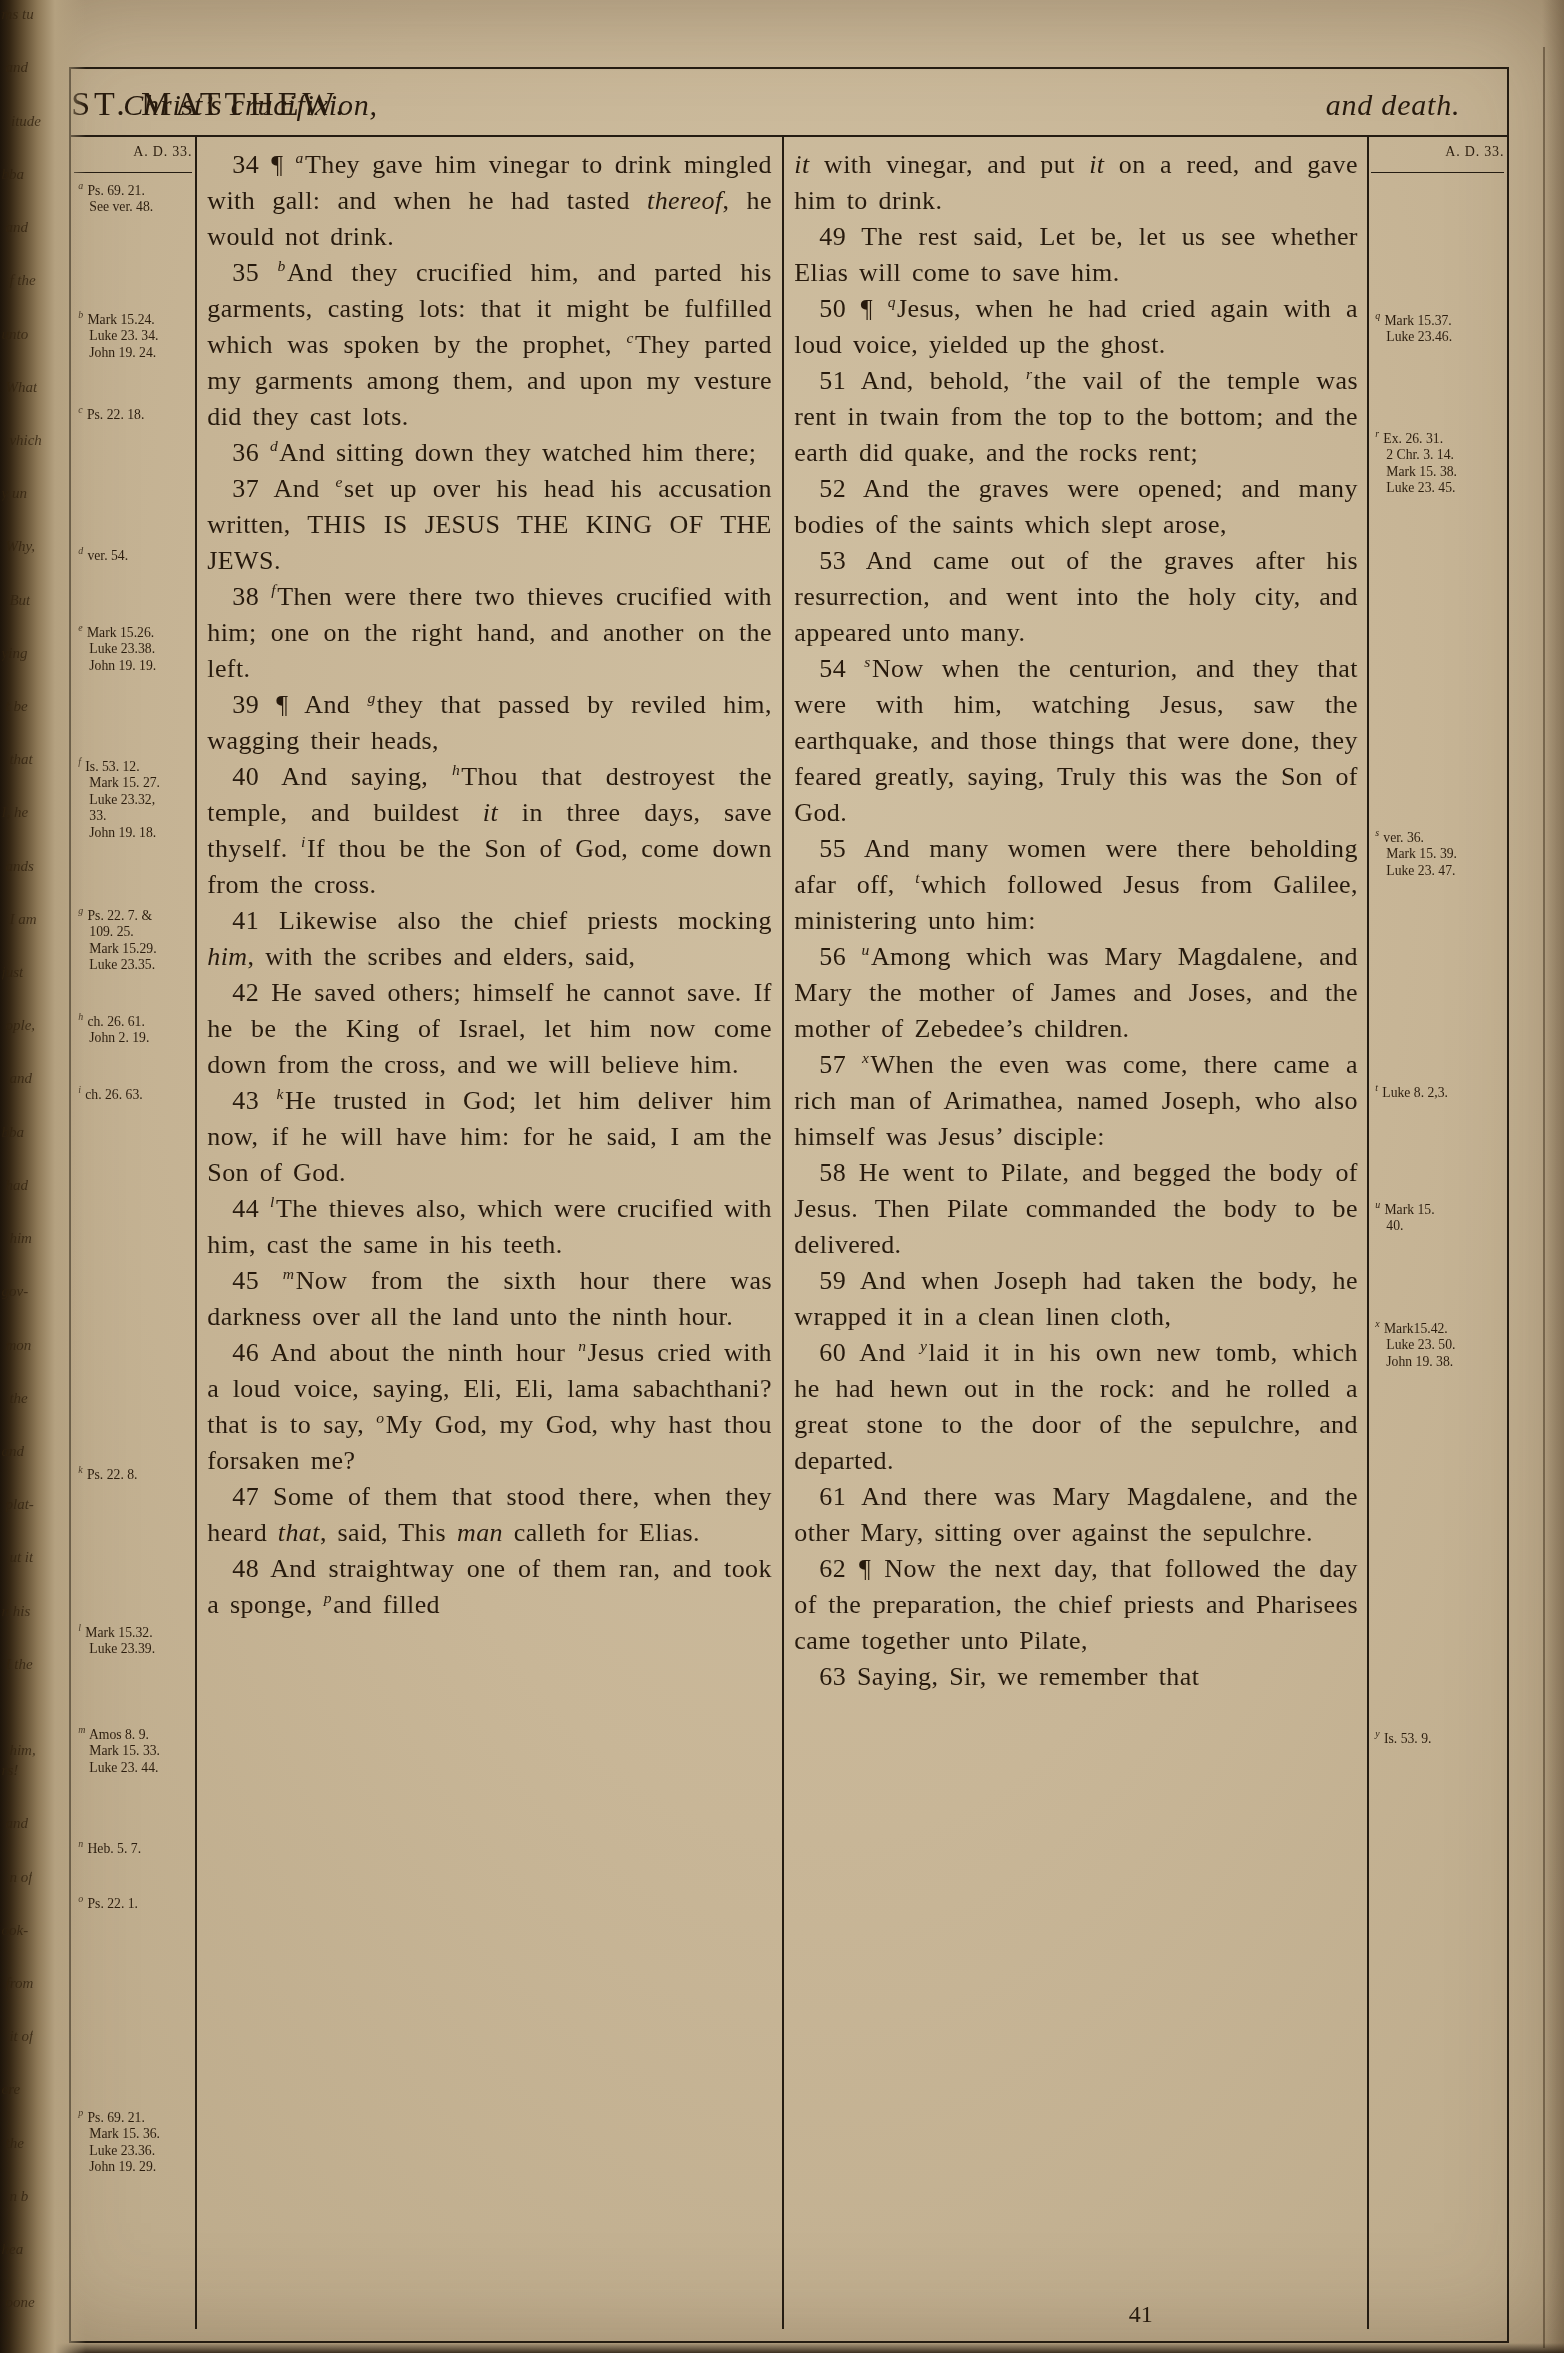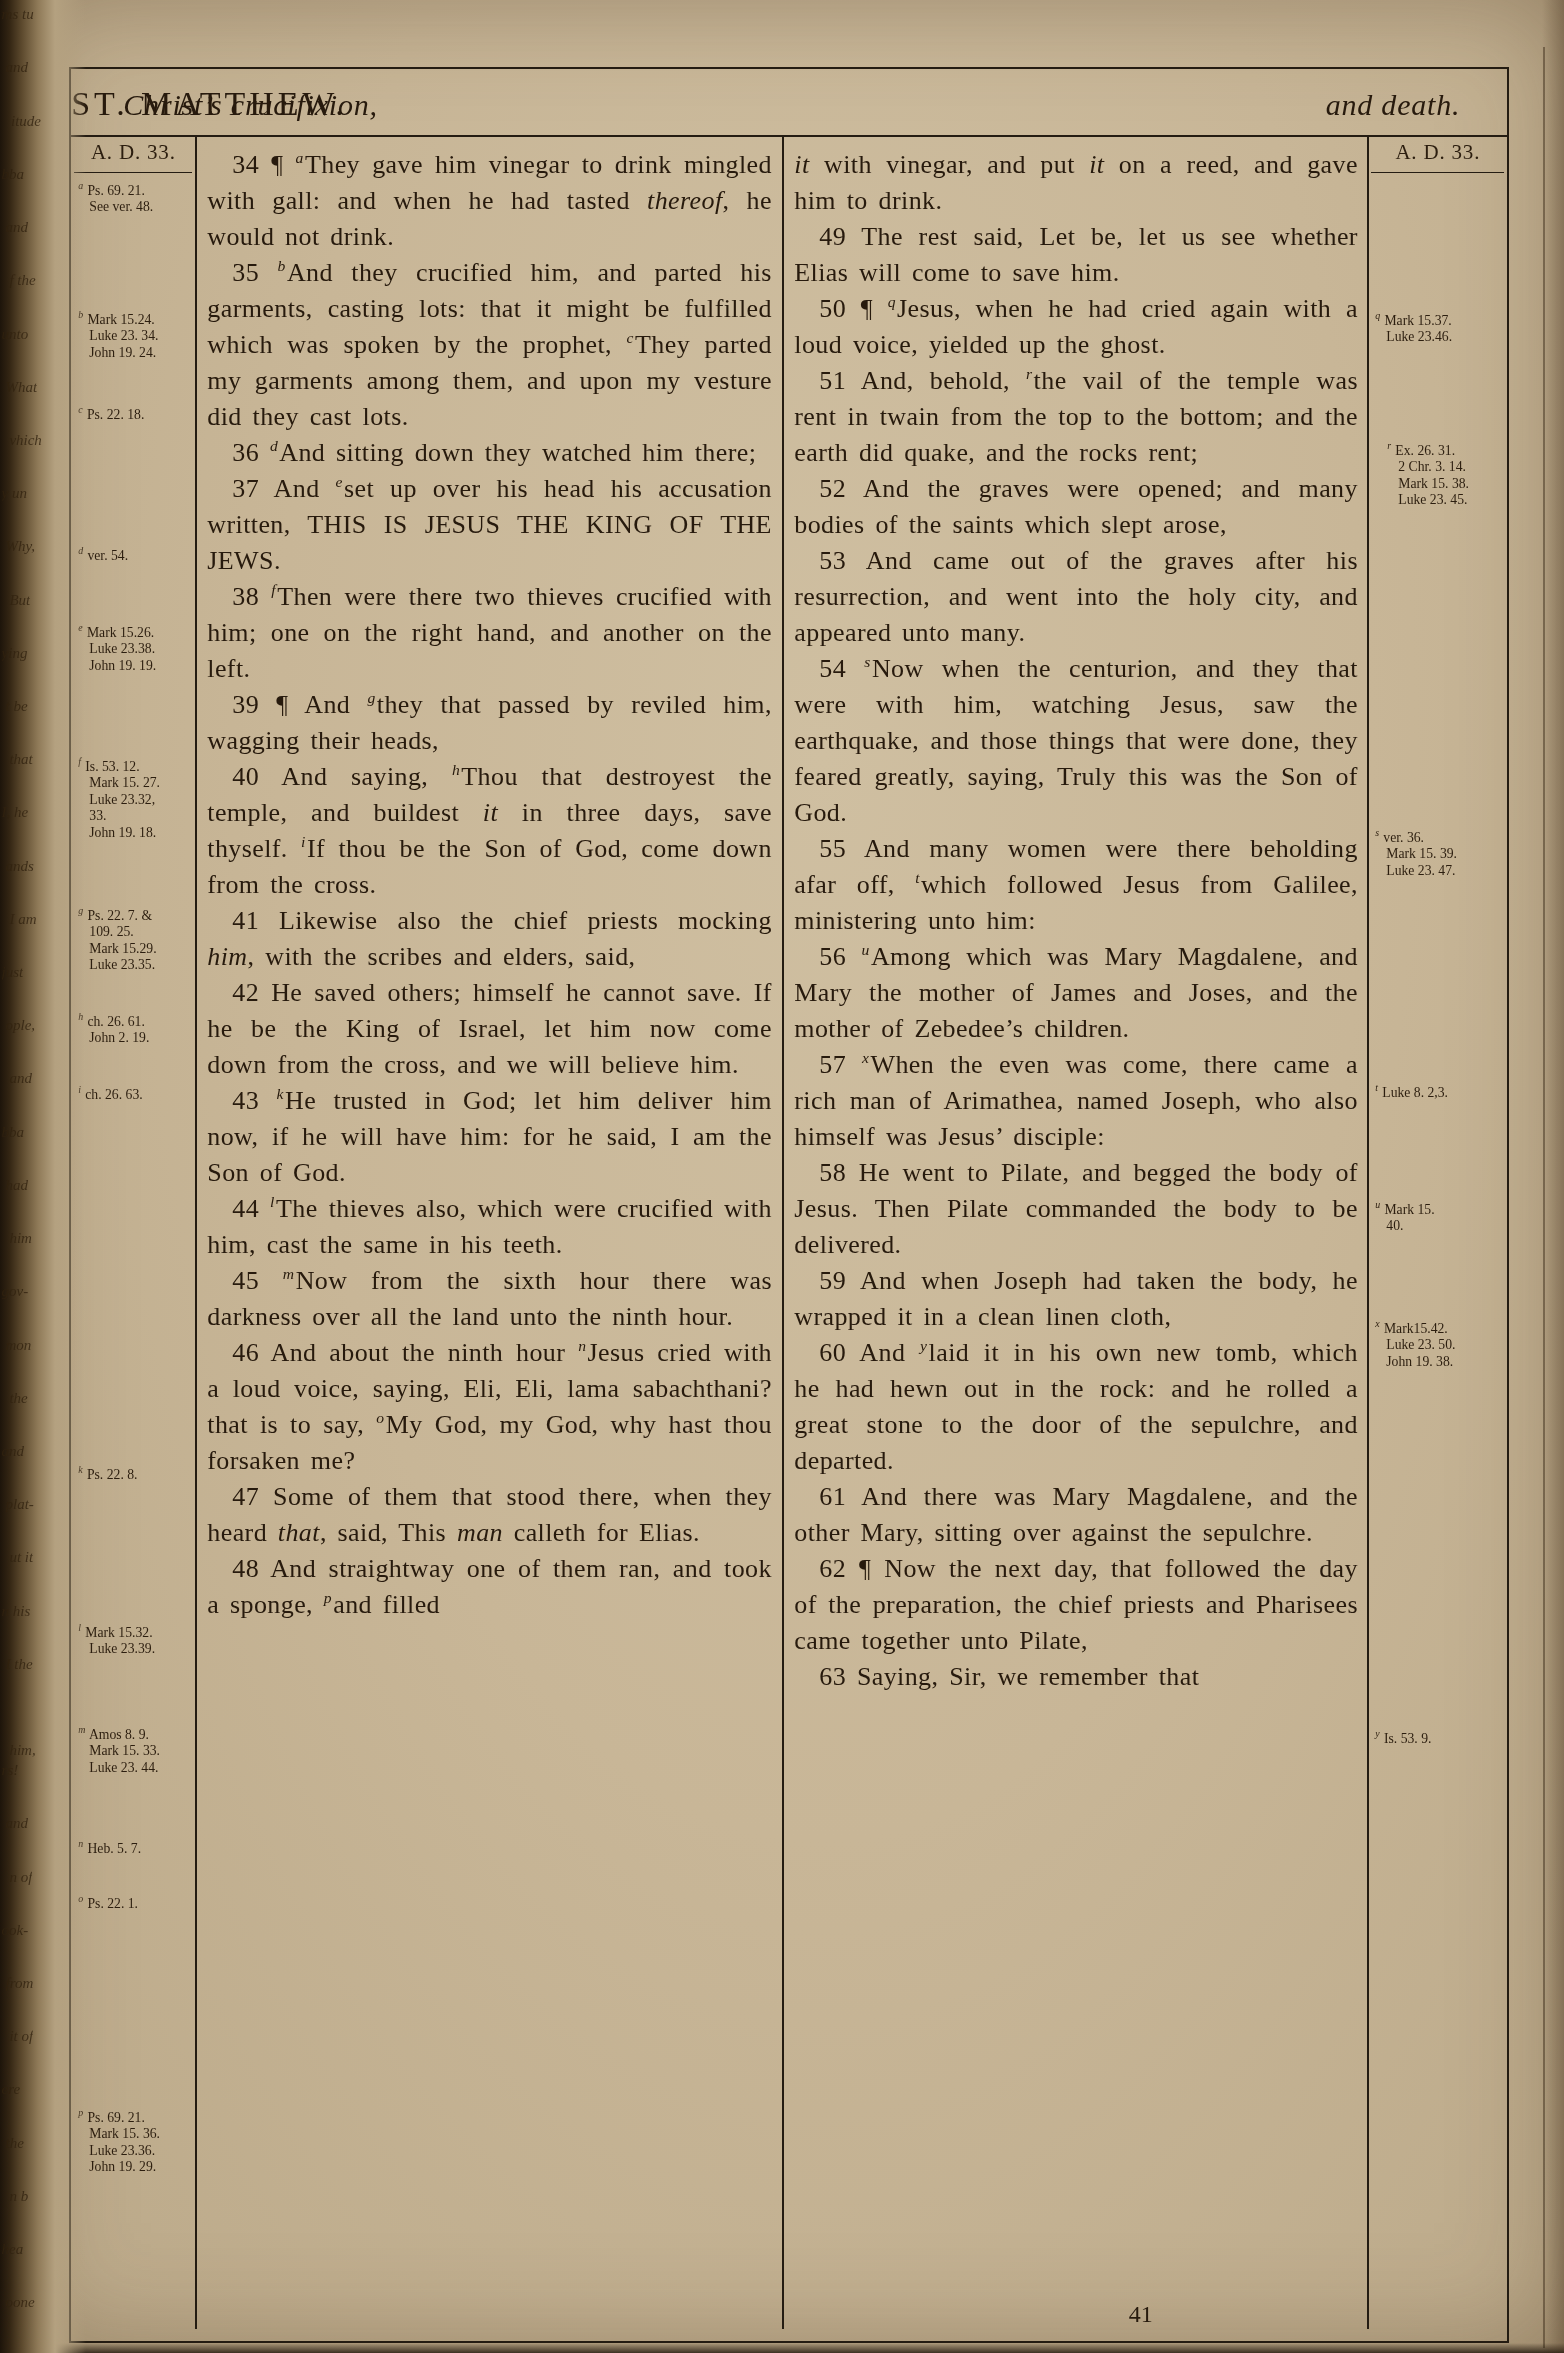--- a/index.html
+++ b/index.html
@@ -90,22 +90,22 @@
   }
 
   
   .mcol{
     position:absolute;top:66px;bottom:12.5px;
     font-size:13.7px;line-height:16.4px;color:#2c1e0f;
   }
   .mcol.left{left:0;width:124px;}
   .mcol.right{left:1297px;right:0;}
   .ad{
-    position:absolute;top:9.4px;left:3.1px;right:3.1px;text-align:center;
-    font-size:21px;letter-spacing:0.8px;
+    position:absolute;top:9.4px;left:3.1px;right:3.1px;text-align:right;
+    font-size:14px;letter-spacing:0.8px;
     padding-bottom:11px;border-bottom:1.6px solid var(--rule);
   }
   .mref{
     position:absolute;left:7px;right:2.3px;
     padding-left:11px;text-indent:-11px;
   }
   .mref .xr{font-size:.72em;margin-right:0.8px;}
 
   .pageno{
     position:absolute;left:1011px;top:2232px;width:117px;text-align:center;
@@ -184,21 +184,21 @@
         <p class="verse">59 And when Joseph had taken the body, he wrapped it in a clean linen cloth,</p>
         <p class="verse">60 And <sup class="xr">y</sup>laid it in his own new tomb, which he had hewn out in the rock: and he rolled a great stone to the door of the sepulchre, and departed.</p>
         <p class="verse">61 And there was Mary Magdalene, and the other Mary, sitting over against the sepulchre.</p>
         <p class="verse">62 ¶ Now the next day, that followed the day of the preparation, the chief priests and Pharisees came together unto Pilate,</p>
         <p class="verse">63 Saying, Sir, we remember that</p>
       </div>
 
     <div class="mcol right" id="right-refs">
       <div class="ad">A. D. 33.</div>
     <div class="mref" style="top: 178px;"><sup class="xr">q</sup> Mark 15.37.<br>Luke 23.46.</div>
-        <div class="mref" style="top: 308px; margin-left: 12px;"><sup class="xr">r</sup> Ex. 26. 31.<br>2 Chr. 3. 14.<br>Mark 15. 38.<br>Luke 23. 45.</div>
+        <div class="mref" style="top: 296px;"><sup class="xr">r</sup> Ex. 26. 31.<br>2 Chr. 3. 14.<br>Mark 15. 38.<br>Luke 23. 45.</div>
         <div class="mref" style="top: 695px;"><sup class="xr">s</sup> ver. 36.<br>Mark 15. 39.<br>Luke 23. 47.</div>
         <div class="mref" style="top: 950px;"><sup class="xr">t</sup> Luke 8. 2,3.</div>
         <div class="mref" style="top: 1067px;"><sup class="xr">u</sup> Mark 15.<br>40.</div>
         <div class="mref" style="top: 1186px;"><sup class="xr">x</sup> Mark15.42.<br>Luke 23. 50.<br>John 19. 38.</div>
         <div class="mref" style="top: 1596px;"><sup class="xr">y</sup> Is. 53. 9.</div>
       </div>
 
     <div class="pageno">41</div>
   </div>
 

